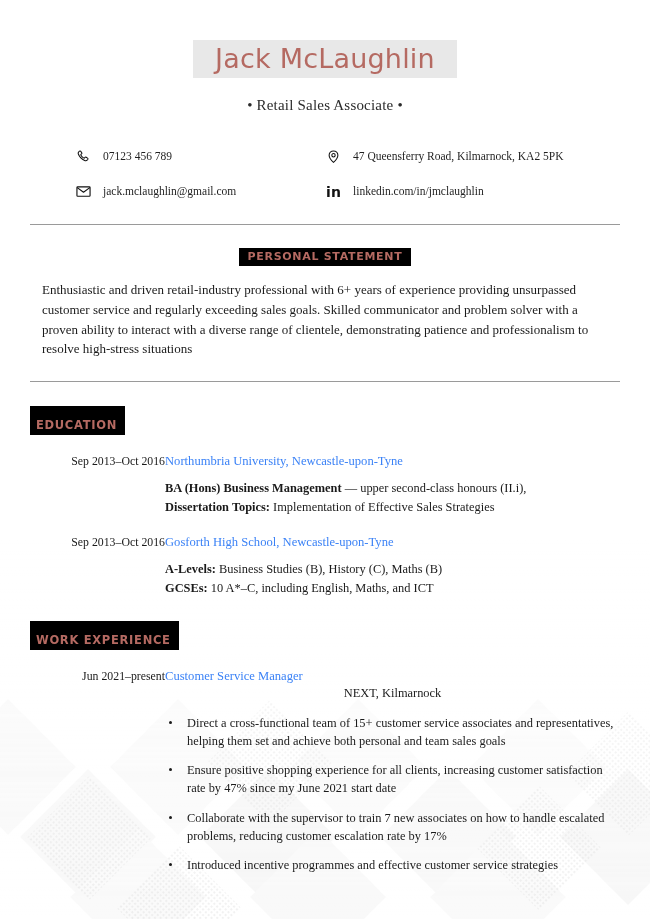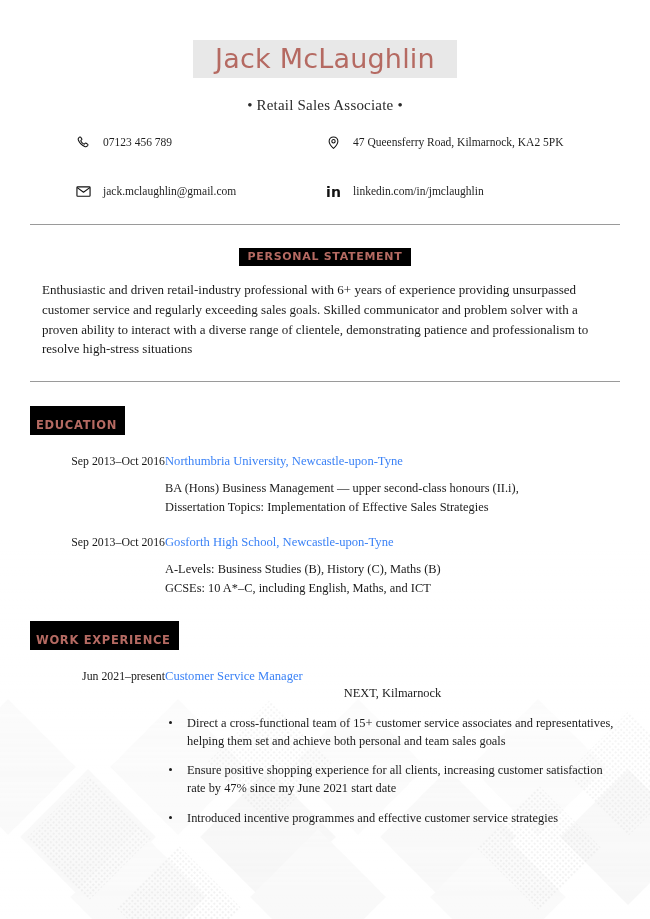--- a/index.html
+++ b/index.html
@@ -61,24 +61,24 @@
     text-align: center;
     font-family: "Liberation Serif", serif;
     font-size: 15px;
     color: #2b2b2b;
     margin-top: 19px;
     letter-spacing: 0.2px;
   }
 
   
   .contact {
-    margin-top: 20px;
+    margin-top: 34px;
     display: grid;
     grid-template-columns: 250px 1fr;
-    row-gap: 32px;
+    row-gap: 18px;
     padding-left: 45px;
     padding-right: 10px;
   }
   .contact-item {
     display: flex;
     align-items: center;
     font-size: 11.5px;
     color: #1f1f1f;
     line-height: 1.1;
   }
@@ -170,21 +170,21 @@
     color: #1a1a1a;
     line-height: 1.38;
     text-align: center;
   }
   .entry-detail {
     margin-top: 9px;
     font-size: 12.4px;
     line-height: 1.5;
     color: #1a1a1a;
   }
-  .entry-detail .lead { font-weight: normal; }
+  .entry-detail .lead { font-weight: bold; }
 
   
   .bullets {
     list-style: none;
     margin: 11px 0 0 0;
     padding: 0;
   }
   .bullets li {
     position: relative;
     padding-left: 22px;
@@ -348,20 +348,21 @@
       <div class="section-title">WORK EXPERIENCE</div>
 
       <div class="entry">
         <div class="entry-date">Jun 2021–present</div>
         <div class="entry-main">
           <div class="entry-org">Customer Service Manager</div>
           <div class="entry-sub">NEXT, Kilmarnock</div>
           <ul class="bullets">
             <li>Direct a cross-functional team of 15+ customer service associates and representatives, helping them set and achieve both personal and team sales goals</li>
             <li>Ensure positive shopping experience for all clients, increasing customer satisfaction rate by 47% since my June 2021 start date</li>
+            <li>Collaborate with the supervisor to train 7 new associates on how to handle escalated problems, reducing customer escalation rate by 17%</li>
             <li>Introduced incentive programmes and effective customer service strategies</li>
           </ul>
         </div>
       </div>
     </div>
 
   </div>
 </div>
 
 </body></html>

